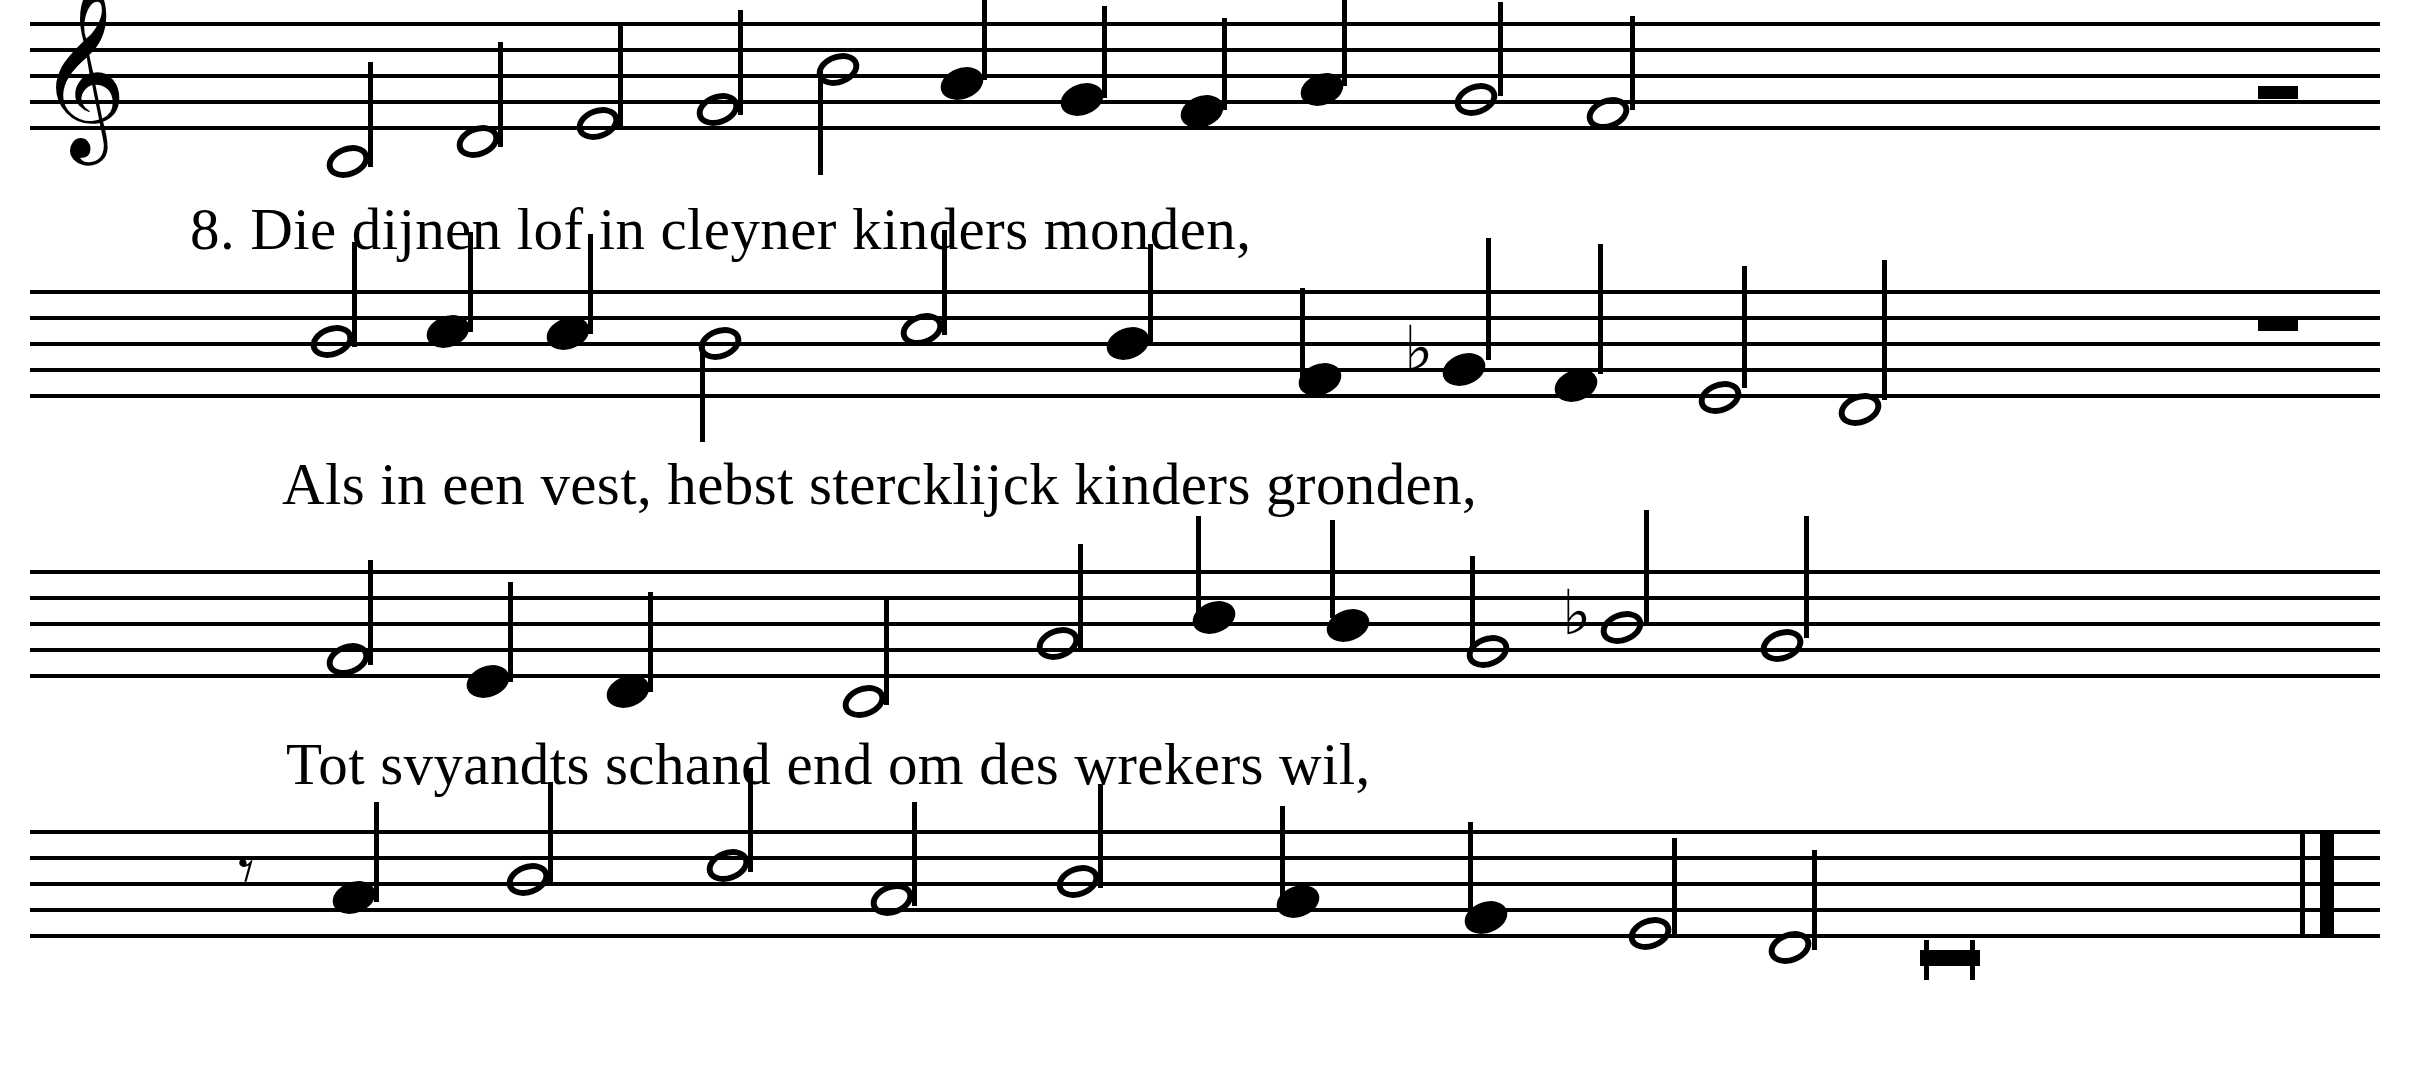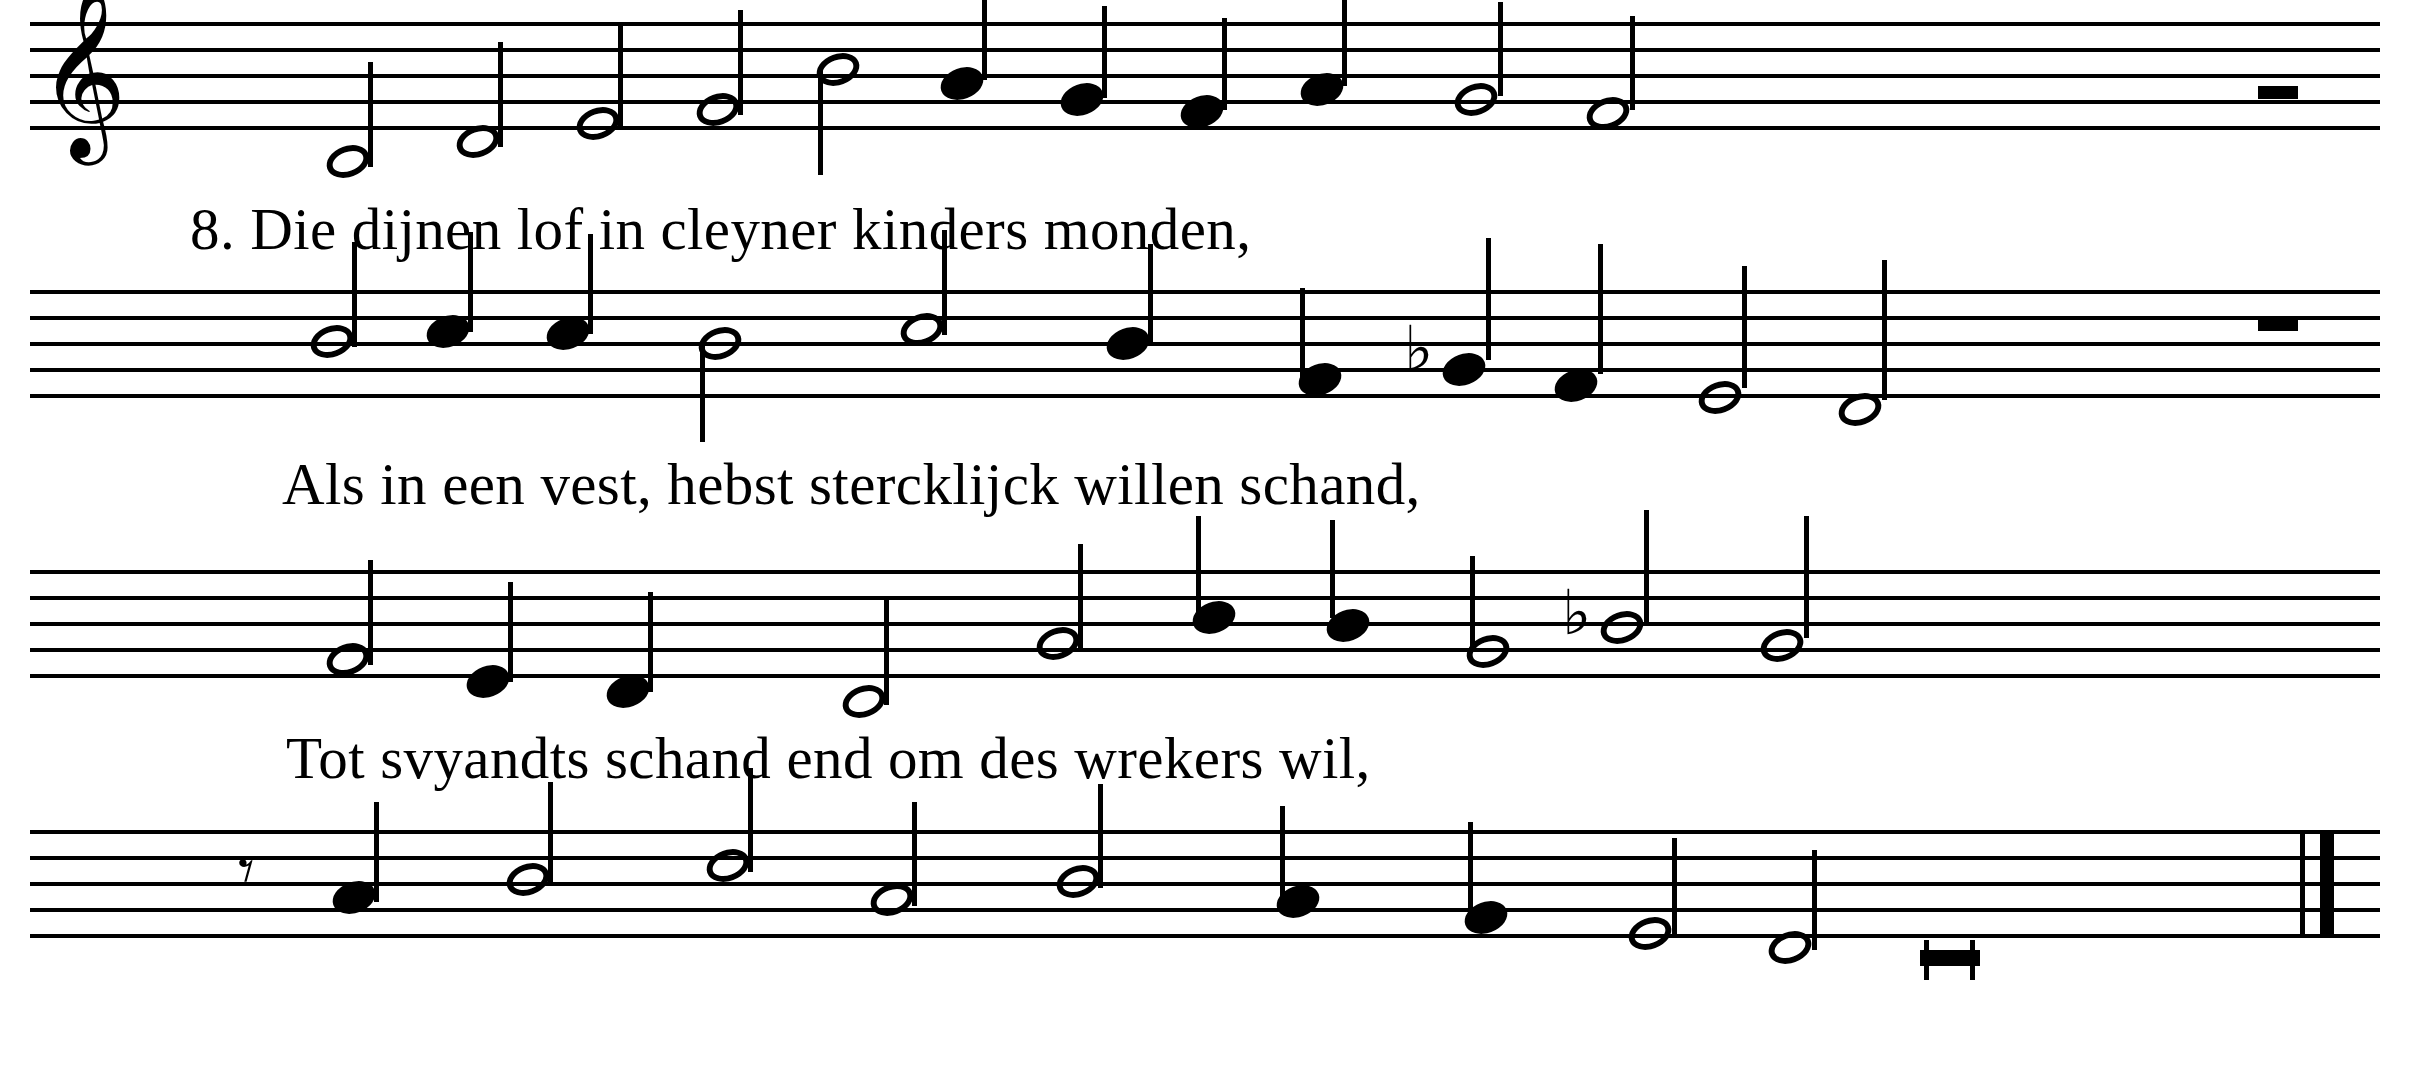--- a/index.html
+++ b/index.html
@@ -203,21 +203,21 @@
     <div class="notehead" style="left:1554px; top:100px;"></div>
 
     <div class="stem" style="left:1742px; top:-4px; height:122px;"></div>
     <div class="notehead open" style="left:1698px; top:112px;"></div>
 
     <div class="stem" style="left:1882px; top:-10px; height:140px;"></div>
     <div class="notehead open" style="left:1838px; top:124px;"></div>
 
     <div class="rest-half" style="left:2258px; top:48px;"></div>
 
-    <div class="lyric" style="left:282px; top:180px;">Als in een vest, hebst stercklijck willen schand,</div>
+    <div class="lyric" style="left:282px; top:180px;">Als in een vest, hebst stercklijck kinders gronden,</div>
   </div>
 
   <div class="system s3" style="top:540px;height:270px;">
     <div class="stafffield" style="top:30px;">
       <div class="staff-line" style="top:0px;"></div>
       <div class="staff-line" style="top:26px;"></div>
       <div class="staff-line" style="top:52px;"></div>
       <div class="staff-line" style="top:78px;"></div>
       <div class="staff-line" style="top:104px;"></div>
     </div>
@@ -246,21 +246,21 @@
     <div class="stem" style="left:1470px; top:16px; height:96px;"></div>
     <div class="notehead open" style="left:1466px; top:96px;"></div>
 
     <div class="flat" style="left:1562px; top:42px;">♭</div>
     <div class="stem" style="left:1644px; top:-30px; height:112px;"></div>
     <div class="notehead open" style="left:1600px; top:72px;"></div>
 
     <div class="stem" style="left:1804px; top:-24px; height:122px;"></div>
     <div class="notehead open" style="left:1760px; top:90px;"></div>
 
-    <div class="lyric" style="left:286px; top:184px;">Tot svyandts schand end om des wrekers wil,</div>
+    <div class="lyric" style="left:286px; top:190px;">Tot svyandts schand end om des wrekers wil,</div>
   </div>
 
   <div class="system s4" style="top:810px;height:278px;">
     <div class="stafffield" style="top:20px;">
       <div class="staff-line" style="top:0px;"></div>
       <div class="staff-line" style="top:26px;"></div>
       <div class="staff-line" style="top:52px;"></div>
       <div class="staff-line" style="top:78px;"></div>
       <div class="staff-line" style="top:104px;"></div>
     </div>

